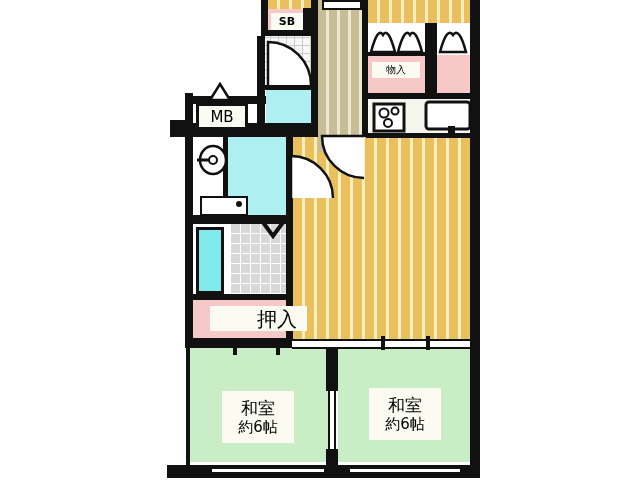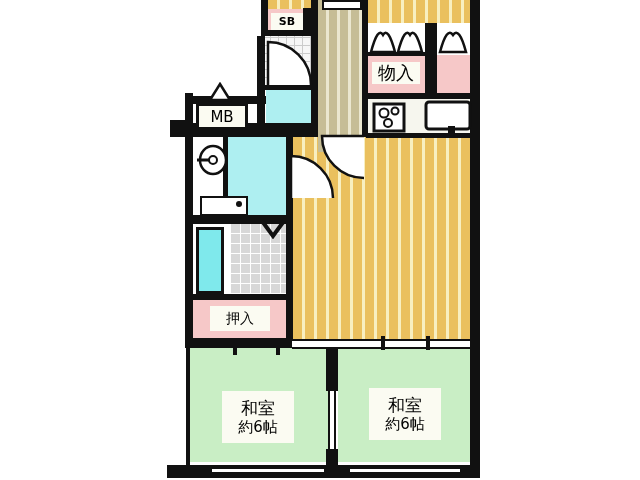--- a/index.html
+++ b/index.html
@@ -170,26 +170,26 @@
   </div>
 
   <div class="label bordered" style="left:196px;top:103px;width:52px;height:27px;font-size:15px;">
     <span>MB</span>
   </div>
 
   <div class="label" style="left:271px;top:13px;width:32px;height:17px;font-size:11px;font-weight:bold;">
     <span>SB</span>
   </div>
 
-  <div class="label" style="left:372px;top:62px;width:48px;height:22px;font-size:18px;">
+  <div class="label" style="left:372px;top:62px;width:48px;height:16px;font-size:10px;">
     <span>物入</span>
   </div>
 
 
-  <div class="label" style="left:210px;top:306px;width:60px;height:25px;font-size:14px;">
+  <div class="label" style="left:210px;top:306px;width:60px;height:25px;font-size:20px;padding-left:37px;">
     <span>押入</span>
   </div>
 
   <div class="label" style="left:222px;top:391px;width:72px;height:52px;font-size:17px;">
     <span>和室</span>
     <span style="font-size:15px;">約6帖</span>
   </div>
 
   <div class="label" style="left:369px;top:388px;width:72px;height:52px;font-size:17px;">
     <span>和室</span>

